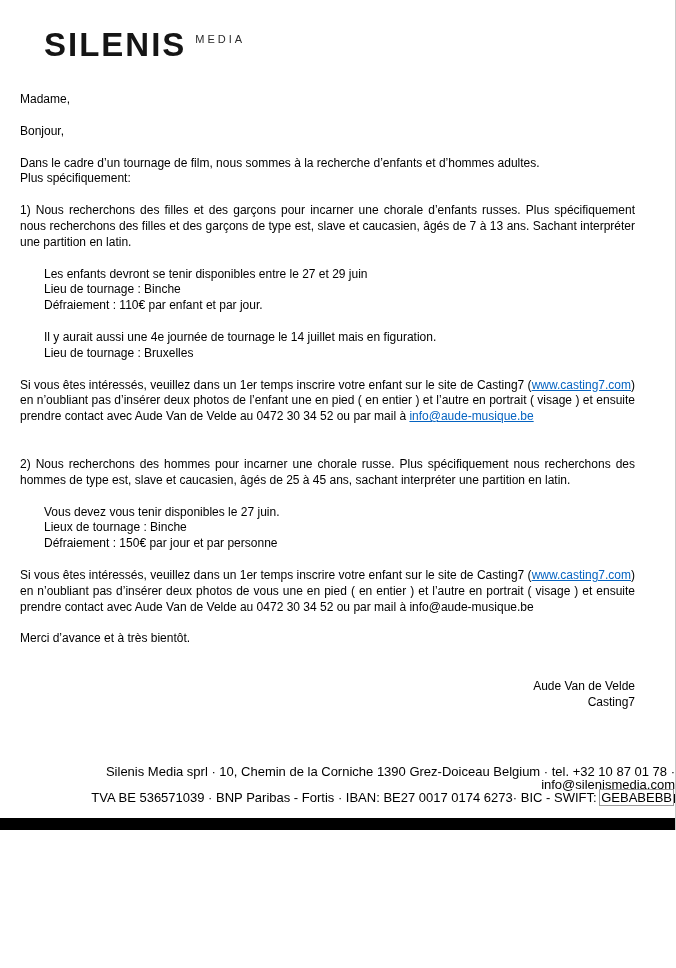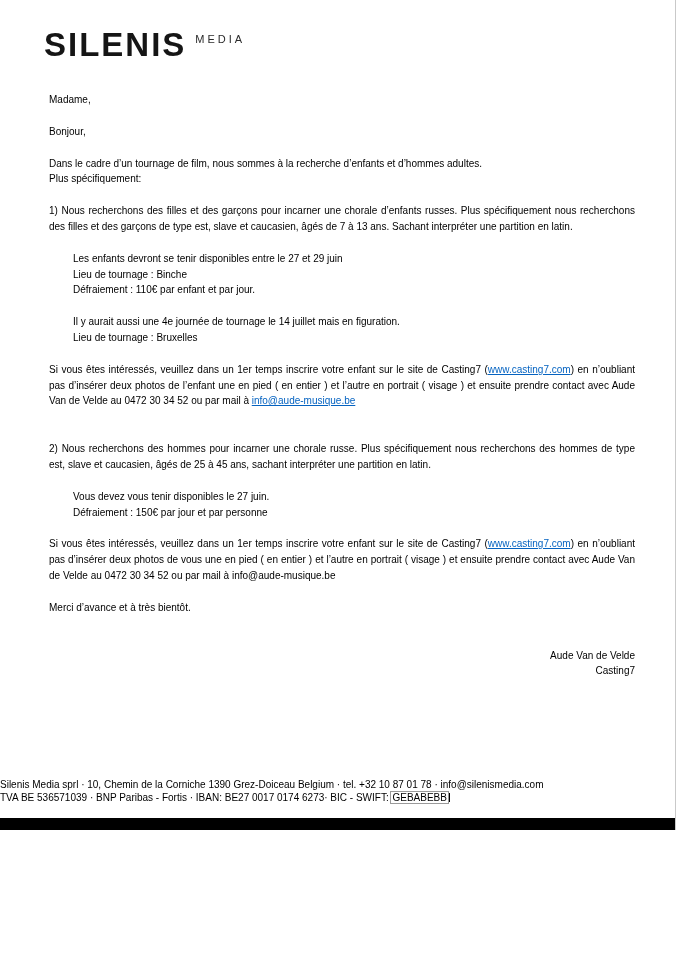--- a/index.html
+++ b/index.html
@@ -29,39 +29,39 @@
     font-size: 11px;
     letter-spacing: 3px;
     font-weight: 400;
     color: #2a2a2a;
     margin-left: 9px;
     position: relative;
     top: -13px;
   }
   
   .letter-body {
-    padding: 28px 40px 0 49px;
-    font-size: 10px;
+    padding: 28px 40px 0 20px;
+    font-size: 12px;
     line-height: 15.8px;
     color: #000;
   }
   .pg { margin-bottom: 16px; }
   .pg.gap2 { margin-bottom: 32px; }
   .just { text-align: justify; margin-top: 12px; }
   .indent { margin-left: 24px; }
   .signature { text-align: right; }
   a.link { color: #0563c1; cursor: pointer; }
   
   .page-footer {
     position: absolute;
     left: 0;
     right: 0;
     bottom: 26px;
-    text-align: left;
-    font-size: 10px;
+    text-align: right;
+    font-size: 13px;
     line-height: 13px;
     color: #000;
   }
   .hl {
     outline: 1px solid #9a9a9a;
     padding: 0 1px;
   }
   .caret {
     display: inline-block;
     width: 1px;
@@ -113,20 +113,21 @@
       <div>Il y aurait aussi une 4e journée de tournage le 14 juillet mais en figuration.</div>
       <div>Lieu de tournage : Bruxelles</div>
     </div>
 
     <div class="pg just gap2"><span>Si vous êtes intéressés, veuillez dans un 1er temps inscrire votre enfant sur le site de Casting7 (</span><a class="link" href="#">www.casting7.com</a><span>) en n’oubliant pas d’insérer deux photos de l’enfant une en pied ( en entier ) et l’autre en portrait ( visage ) et ensuite prendre contact avec Aude Van de Velde au 0472 30 34 52 ou par mail à </span><a class="link" href="#">info@aude-musique.be</a></div>
 
     <div class="pg just">2) Nous recherchons des hommes pour incarner une chorale russe. Plus spécifiquement nous recherchons des hommes de type est, slave et caucasien, âgés de 25 à 45 ans, sachant interpréter une partition en latin.</div>
 
     <div class="pg indent">
       <div>Vous devez vous tenir disponibles le 27 juin.</div>
+      <div>Lieux de tournage : Binche</div>
       <div>Défraiement : 150€ par jour et par personne</div>
     </div>
 
     <div class="pg just"><span>Si vous êtes intéressés, veuillez dans un 1er temps inscrire votre enfant sur le site de Casting7 (</span><a class="link" href="#">www.casting7.com</a><span>) en n’oubliant pas d’insérer deux photos de vous une en pied ( en entier ) et l’autre en portrait ( visage ) et ensuite prendre contact avec Aude Van de Velde au 0472 30 34 52 ou par mail à info@aude-musique.be</span></div>
 
     <div class="pg gap2">Merci d’avance et à très bientôt.</div>
 
     <div class="pg signature">
       <div>Aude Van de Velde</div>
       <div>Casting7</div>

